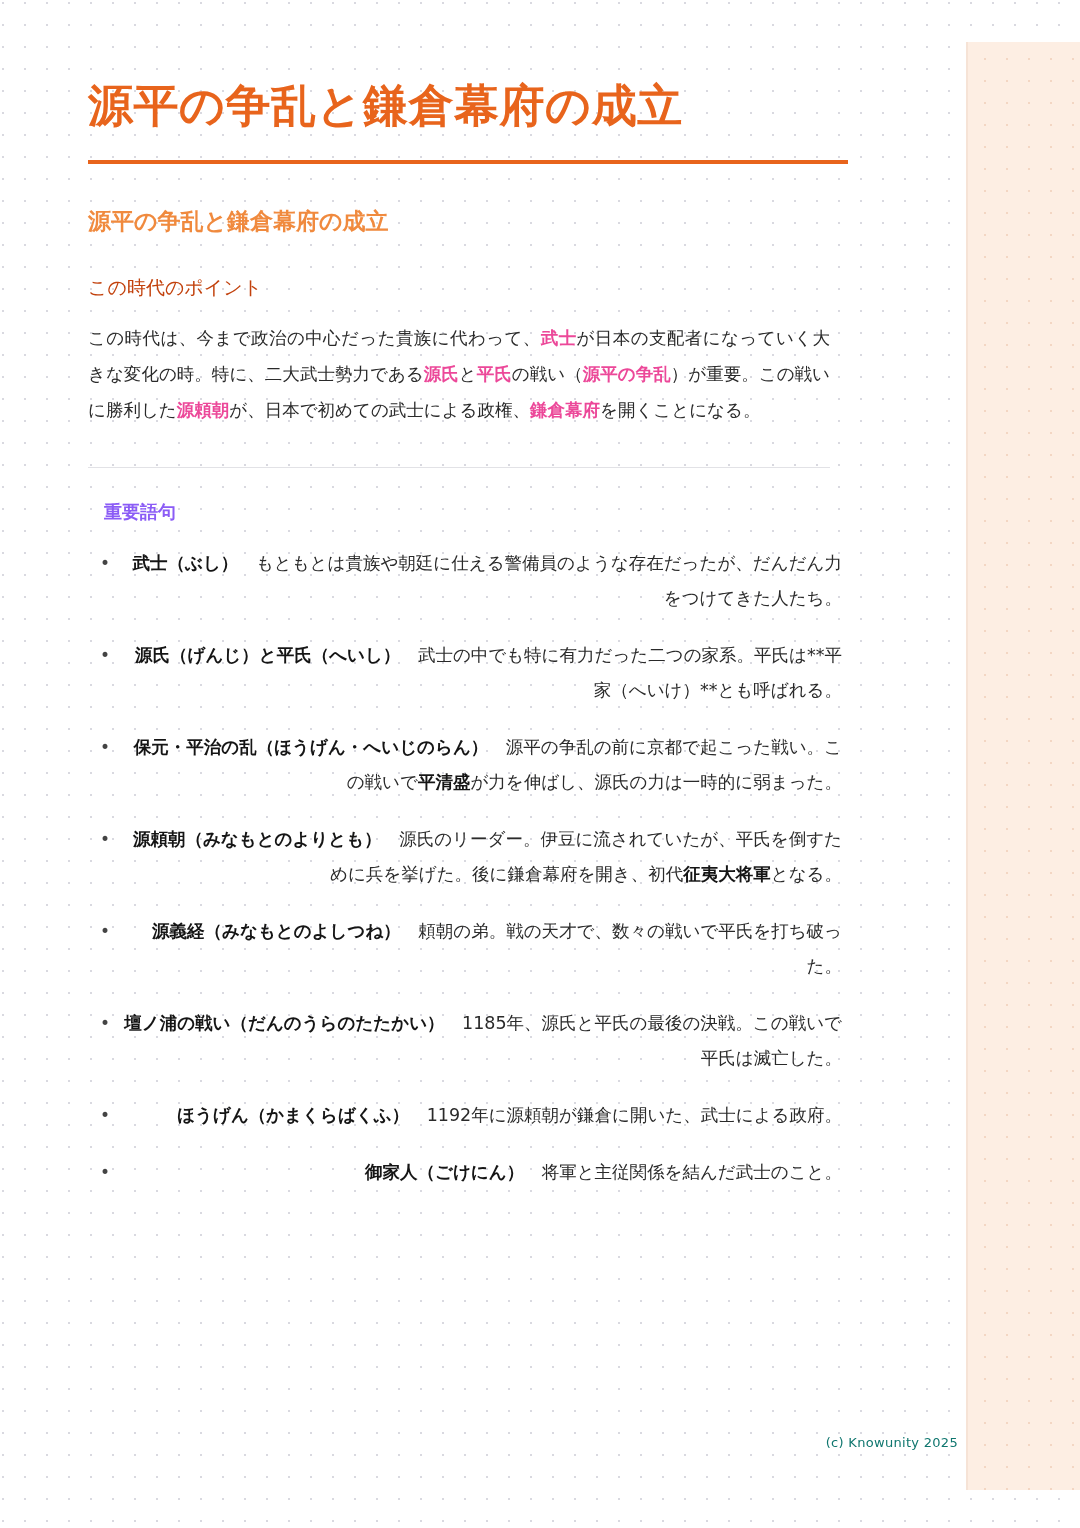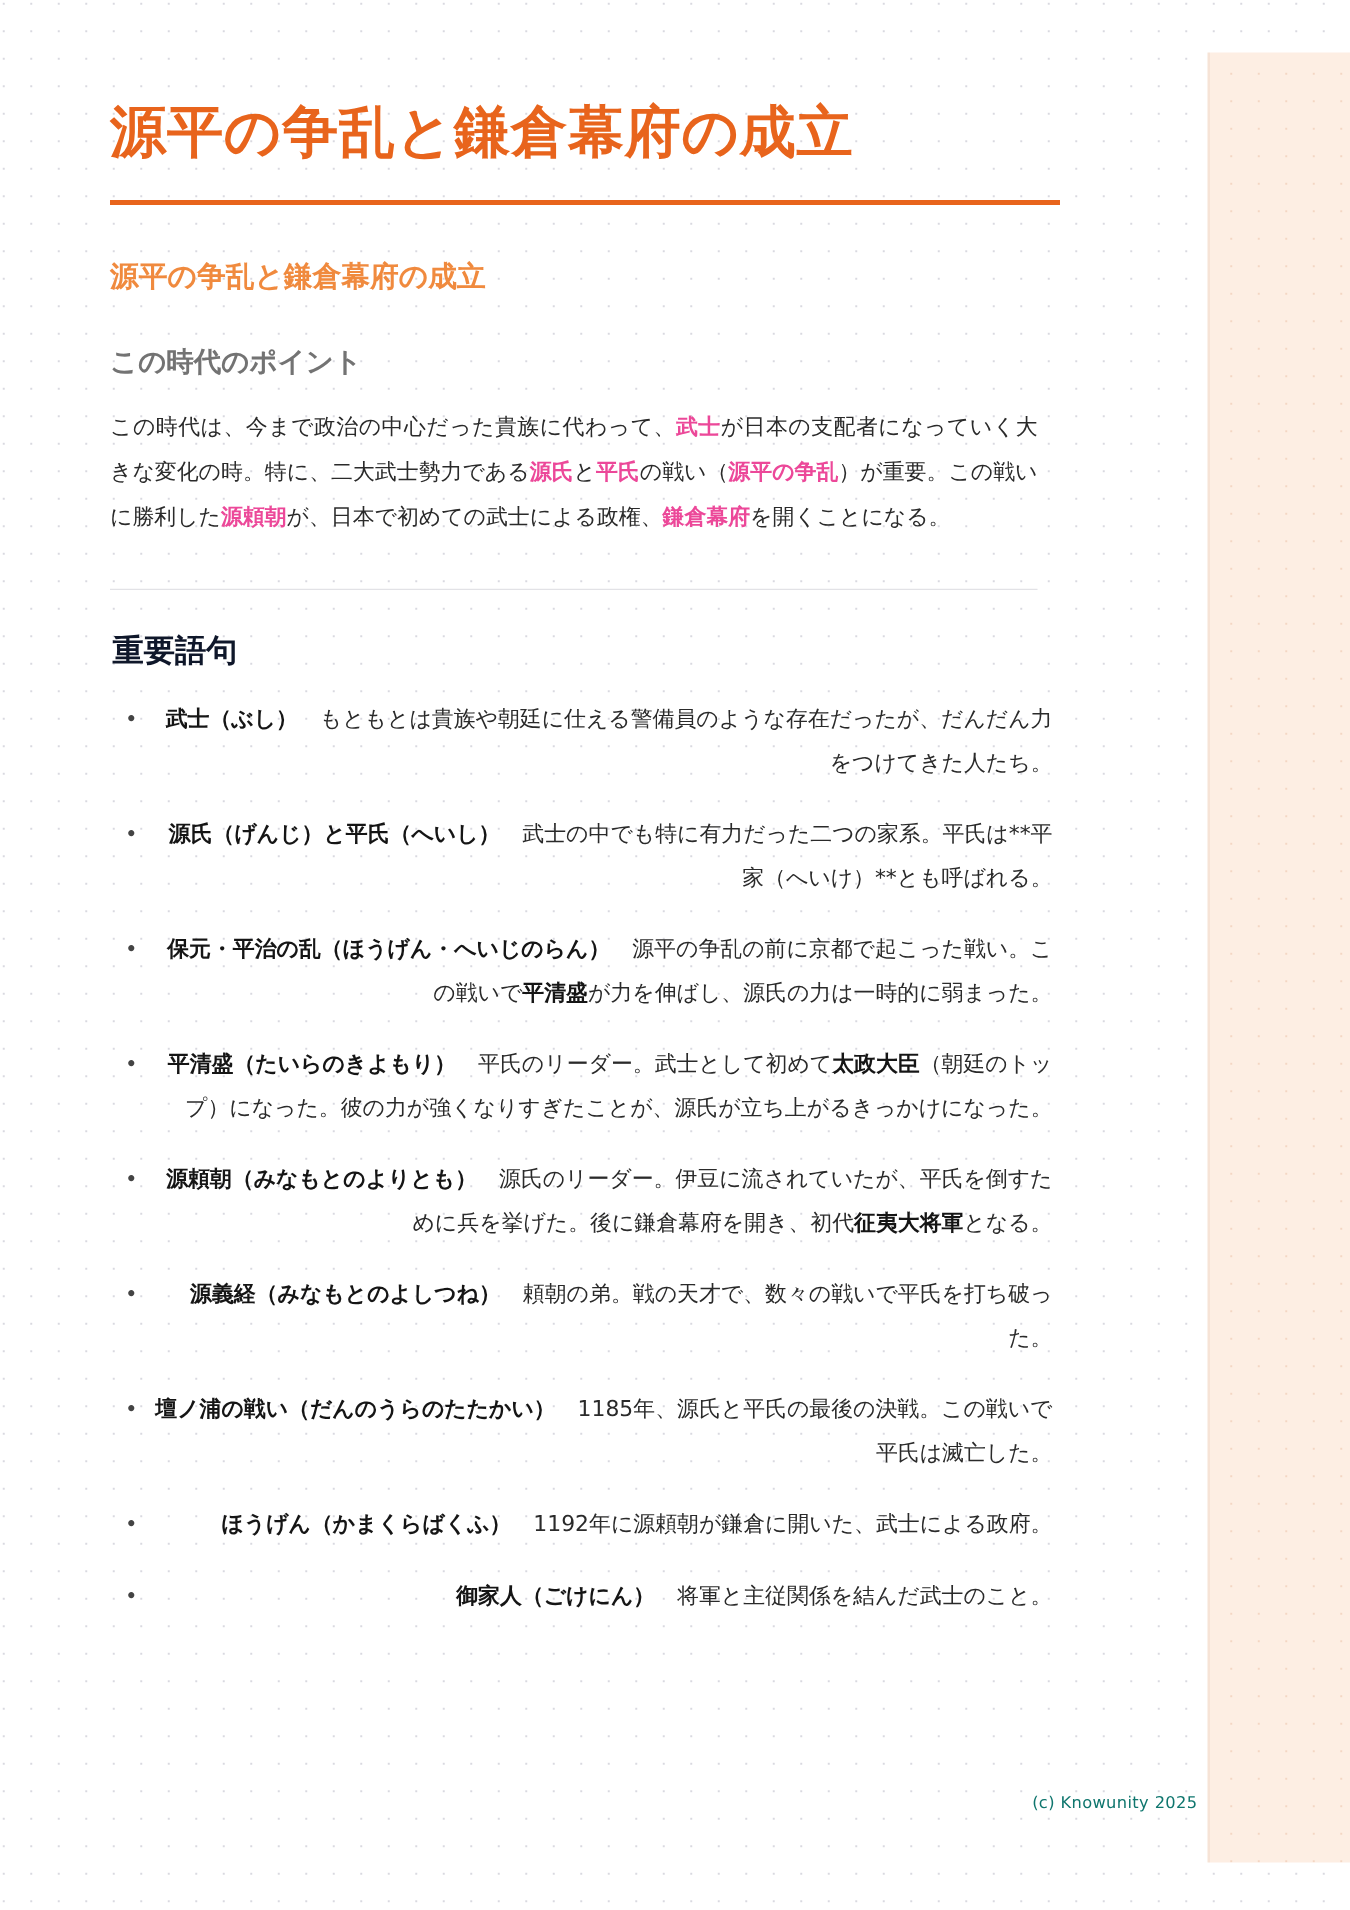--- a/index.html
+++ b/index.html
@@ -69,47 +69,47 @@
   }
 
   .h2 {
     margin: 42px 0 0 0;
     font-size: 23px;
     font-weight: bold;
     color: #f08a3e;
   }
   .h3 {
     margin: 38px 0 0 0;
-    font-size: 22px;
-    font-weight: bold;
-    color: #737373;
+    font-size: 19px;
+    font-weight: normal;
+    color: #c2410c;
   }
 
   .para {
     margin: 20px 0 0 0;
     font-size: 17.5px;
     line-height: 2.05;
     color: #2a2a2a;
     text-align: justify;
     width: 742px;
   }
   .para b { font-weight: bold; color: #ec4899; }
 
   .divider {
     margin: 38px 0 0 0;
     width: 742px;
     height: 1px;
     background: #e2e2e6;
   }
 
   .h3-terms {
-    margin: 32px 0 0 2px;
-    font-size: 25px;
+    margin: 32px 0 0 16px;
+    font-size: 18px;
     font-weight: bold;
-    color: #0f172a;
+    color: #8b5cf6;
   }
 
   ul.terms {
     margin: 22px 0 0 0;
     padding: 0 0 0 34px;
     list-style: none;
     text-align: right;
   }
   ul.terms li {
     position: relative;
@@ -156,21 +156,20 @@
   <p class="para"><span>この時代は、今まで政治の中心だった貴族に代わって、</span><b>武士</b><span>が日本の支配者になっていく大きな変化の時。特に、二大武士勢力である</span><b>源氏</b><span>と</span><b>平氏</b><span>の戦い（</span><b>源平の争乱</b><span>）が重要。この戦いに勝利した</span><b>源頼朝</b><span>が、日本で初めての武士による政権、</span><b>鎌倉幕府</b><span>を開くことになる。</span></p>
 
   <div class="divider"></div>
 
   <h3 class="h3-terms">重要語句</h3>
 
   <ul class="terms">
       <li><b>武士（ぶし）</b><span>　もともとは貴族や朝廷に仕える警備員のような存在だったが、だんだん力をつけてきた人たち。</span></li>
       <li><b>源氏（げんじ）と平氏（へいし）</b><span>　武士の中でも特に有力だった二つの家系。平氏は**平家（へいけ）**とも呼ばれる。</span></li>
       <li><b>保元・平治の乱（ほうげん・へいじのらん）</b><span>　源平の争乱の前に京都で起こった戦い。この戦いで</span><b>平清盛</b><span>が力を伸ばし、源氏の力は一時的に弱まった。</span></li>
-      <li><b>平清盛（たいらのきよもり）</b><span>　平氏のリーダー。武士として初めて</span><b>太政大臣</b><span>（朝廷のトップ）になった。彼の力が強くなりすぎたことが、源氏が立ち上がるきっかけになった。</span></li>
       <li><b>源頼朝（みなもとのよりとも）</b><span>　源氏のリーダー。伊豆に流されていたが、平氏を倒すために兵を挙げた。後に鎌倉幕府を開き、初代</span><b>征夷大将軍</b><span>となる。</span></li>
       <li><b>源義経（みなもとのよしつね）</b><span>　頼朝の弟。戦の天才で、数々の戦いで平氏を打ち破った。</span></li>
       <li><b>壇ノ浦の戦い（だんのうらのたたかい）</b><span>　1185年、源氏と平氏の最後の決戦。この戦いで平氏は滅亡した。</span></li>
       <li><b>ほうげん（かまくらばくふ）</b><span>　1192年に源頼朝が鎌倉に開いた、武士による政府。</span></li>
       <li><b>御家人（ごけにん）</b><span>　将軍と主従関係を結んだ武士のこと。</span></li>
     </ul>
 
 </div>
 
 <div class="watermark">(c) Knowunity 2025</div>

